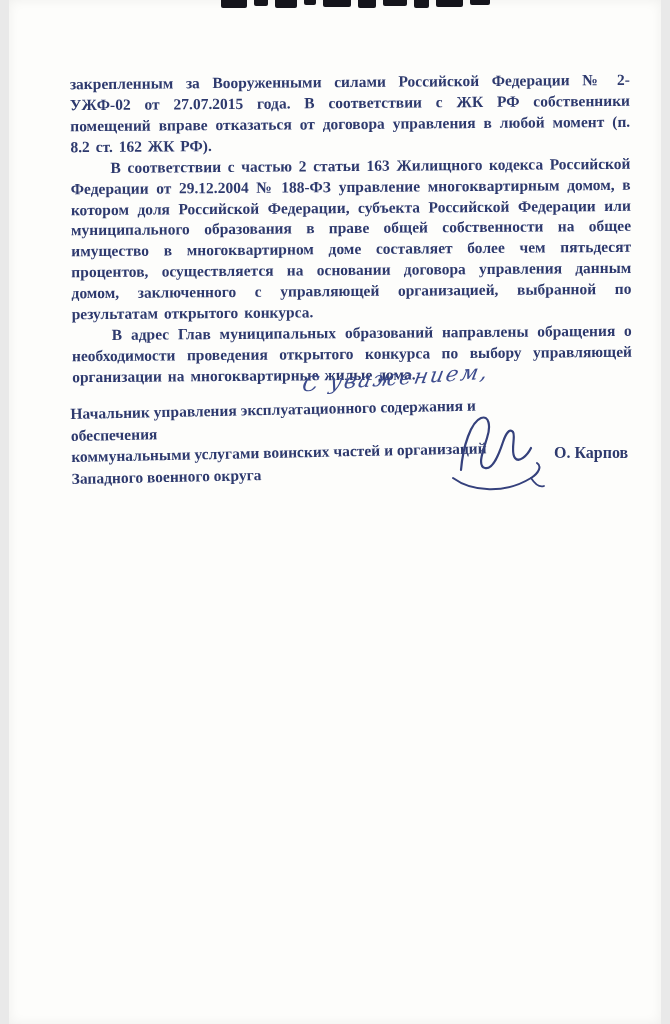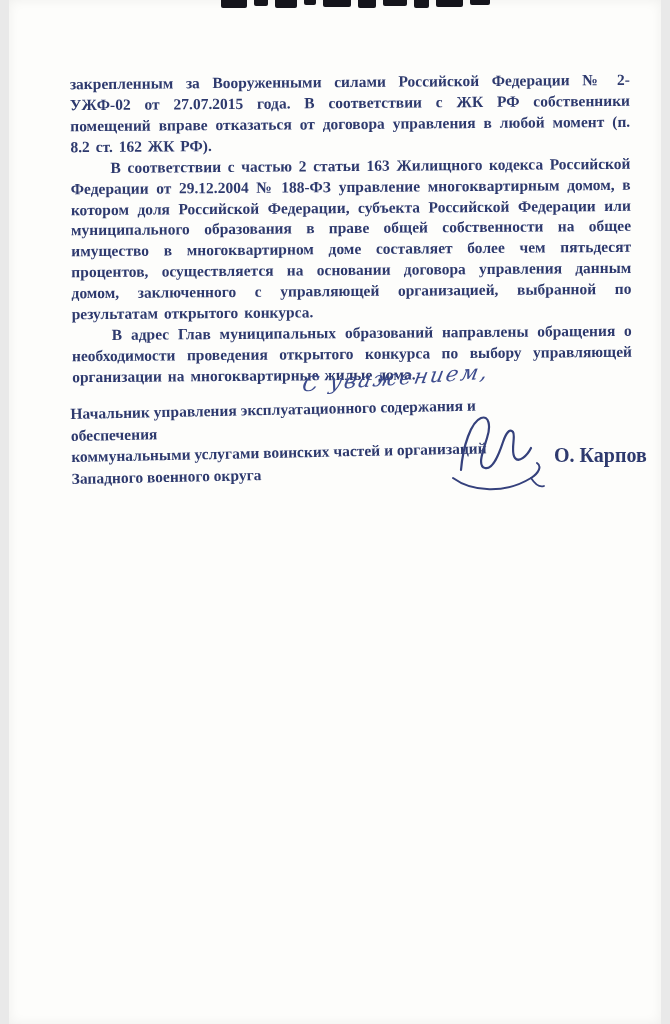--- a/index.html
+++ b/index.html
@@ -46,21 +46,21 @@
   }
 
   .sig-title{
     position:absolute;left:62px;top:398px;width:480px;
     font-weight:bold;font-size:15.5px;line-height:1.4;
     color:#2e3a6e;
     transform:rotate(-1.2deg);
   }
   .sig-name{
     position:absolute;left:545px;top:444px;
-    font-weight:bold;font-size:20px;color:#2e3a6e;
+    font-weight:bold;font-size:16px;color:#2e3a6e;
     white-space:nowrap;
   }
   .signature{
     position:absolute;left:438px;top:408px;width:110px;height:95px;
   }
 </style>
 </head>
 <body>
 
 <div class="page">

